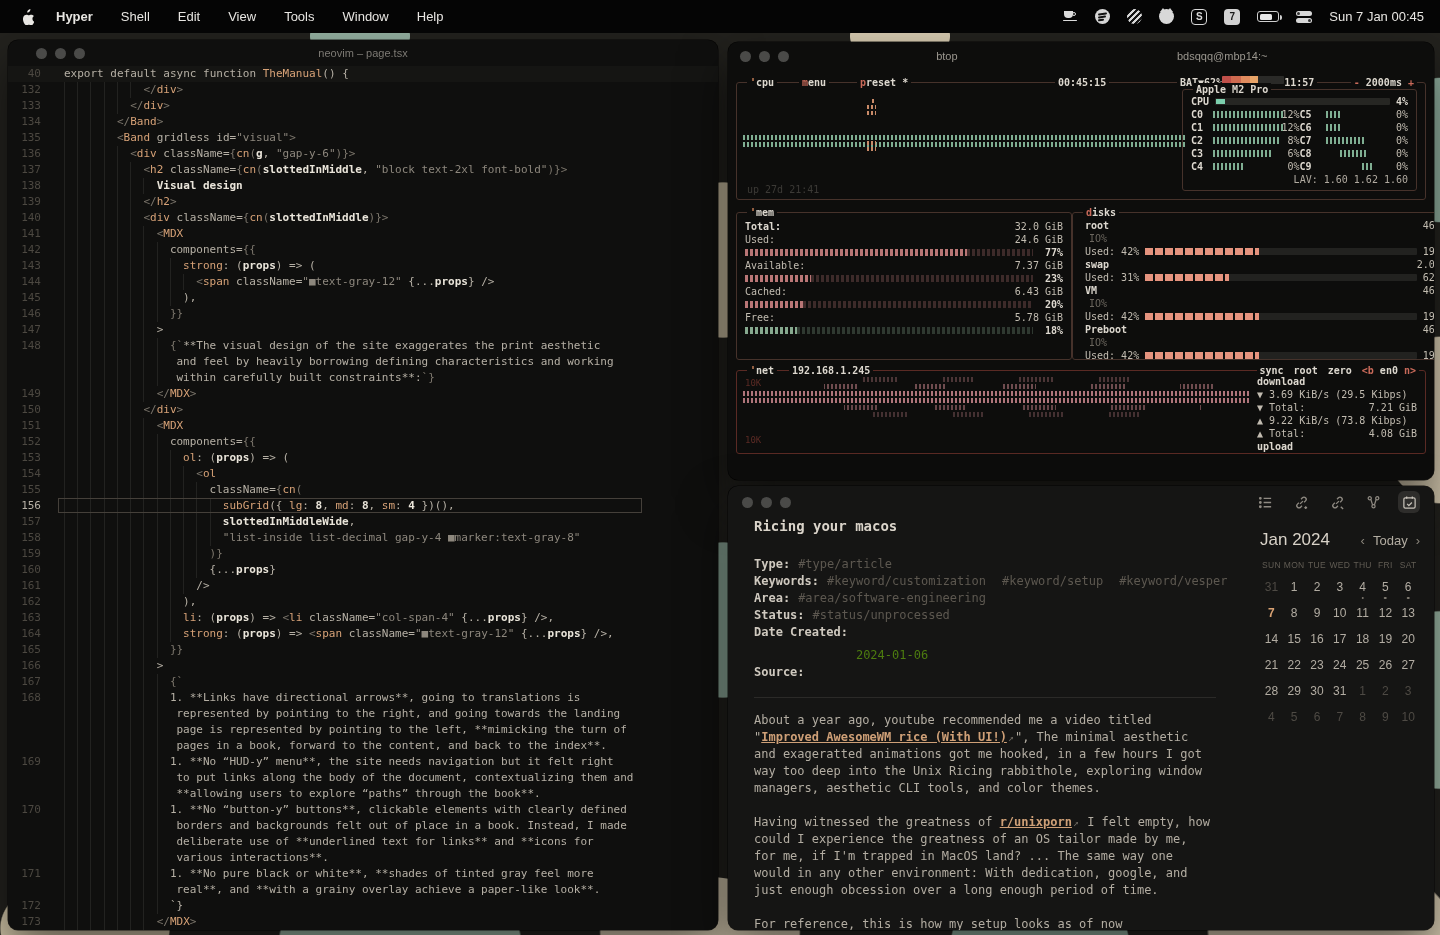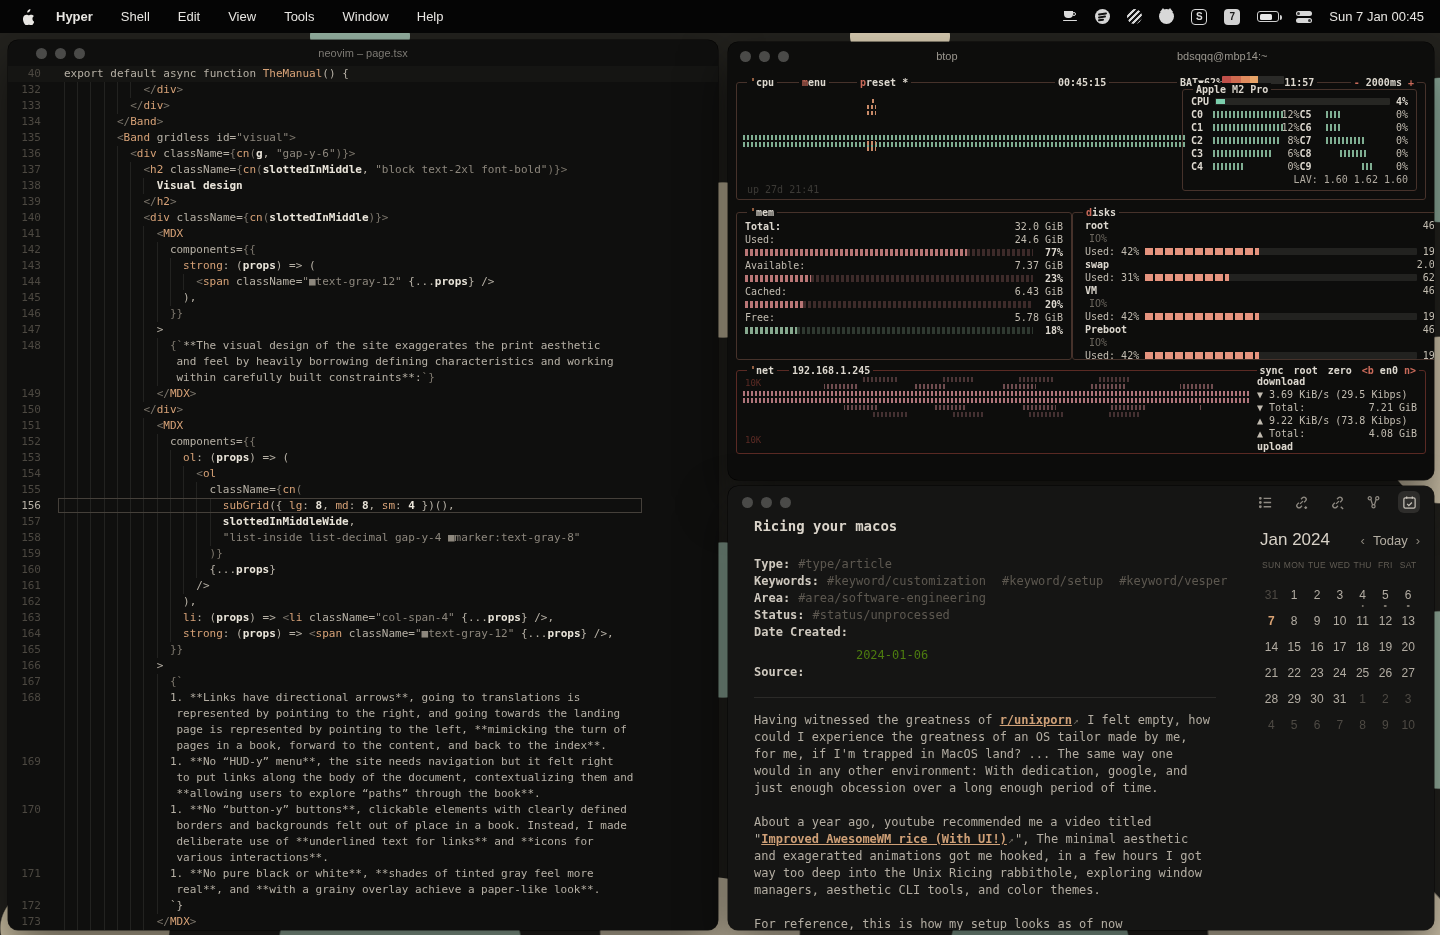--- a/index.html
+++ b/index.html
@@ -147,21 +147,21 @@
   .nt-hr{border:none;border-top:1px solid #2b2a28;margin:16px 0 14px 0;}
   .nt-body p{font-size:12px;line-height:17px;margin-bottom:17px;word-spacing:0;}
   .nlink{color:#cfa077;font-weight:bold;text-decoration:underline;cursor:pointer;}
   .ext{color:#6b665e;font-size:10px;padding:0 1px;}
   
   .cal{position:absolute;right:14px;top:44px;width:160px;font-family:"Liberation Sans",sans-serif;}
   .cal-head{display:flex;align-items:baseline;margin-bottom:10px;}
   .cal-month{font-size:17px;color:#d8d2c8;}
   .cal-nav{margin-left:auto;display:flex;gap:8px;align-items:center;color:#8a857c;font-size:13px;}
   .cal-today{color:#b3ada2;}
-  .cal-days{display:grid;grid-template-columns:repeat(7,22.8px);margin-bottom:12px;}
+  .cal-days{display:grid;grid-template-columns:repeat(7,22.8px);margin-bottom:4px;}
   .cal-days span{font-size:8.5px;color:#615c54;text-align:center;letter-spacing:.3px;}
   .cal-grid{display:grid;grid-template-columns:repeat(7,22.8px);grid-auto-rows:26px;}
   .cday{position:relative;display:flex;align-items:center;justify-content:center;font-size:12px;color:#b2aca2;cursor:default;}
   .cday.dim{color:#4e4a44;}
   .cday.today{color:#d9a273;font-weight:bold;}
   .cdot{position:absolute;bottom:1px;left:50%;transform:translateX(-50%);width:2.5px;height:2.5px;border-radius:50%;background:#7d786f;}
   svg{display:block;}
 </style>
 </head>
 <body>
@@ -646,22 +646,22 @@
         <div class="prow">
           <span class="pk">Date Created:</span>
           <span class="pv-plain">2024-01-06</span>
         </div>
         <div class="prow">
           <span class="pk">Source:</span>
         </div>
       </div>
     <hr class="nt-hr">
     <div class="nt-body" id="note-body">
+        <p>About a year ago, youtube recommended me a video titled "<span class="nlink">Improved AwesomeWM rice (With UI!)</span><span class="ext">↗</span>", The minimal aesthetic and exageratted animations got me hooked, in a few hours I got way too deep into the Unix Ricing rabbithole, exploring window managers, aesthetic CLI tools, and color themes.</p>
         <p>Having witnessed the greatness of <span class="nlink">r/unixporn</span><span class="ext">↗</span> I felt empty, how could I experience the greatness of an OS tailor made by me, for me, if I'm trapped in MacOS land? ... The same way one would in any other environment: With dedication, google, and just enough obcession over a long enough period of time.</p>
-        <p>About a year ago, youtube recommended me a video titled "<span class="nlink">Improved AwesomeWM rice (With UI!)</span><span class="ext">↗</span>", The minimal aesthetic and exageratted animations got me hooked, in a few hours I got way too deep into the Unix Ricing rabbithole, exploring window managers, aesthetic CLI tools, and color themes.</p>
         <p>For reference, this is how my setup looks as of now</p>
       </div>
   </div>
 
   <div class="cal">
     <div class="cal-head">
       <span class="cal-month">Jan 2024</span>
       <span class="cal-nav">
         <span>‹</span>
         <span class="cal-today">Today</span>

